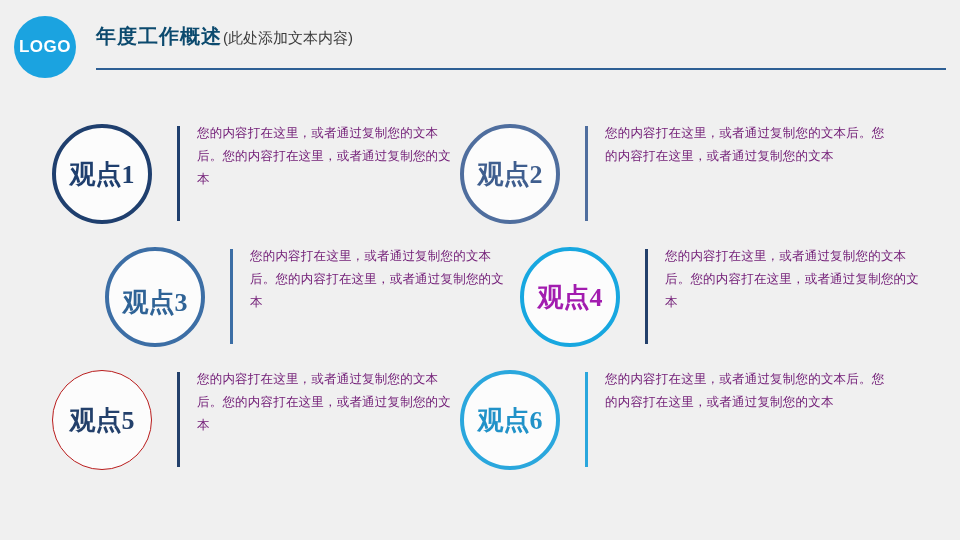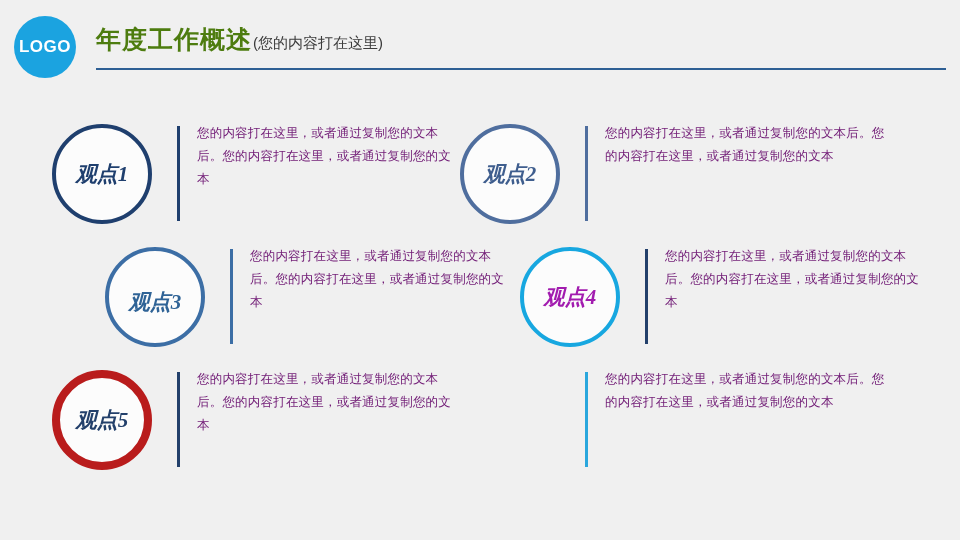--- a/index.html
+++ b/index.html
@@ -46,23 +46,23 @@
     justify-content: center;
   }
   .title-wrap {
     position: absolute;
     left: 96px;
     top: 23px;
     display: flex;
     align-items: baseline;
   }
   .title-main {
-    font-size: 25px;
+    font-size: 20px;
     font-weight: bold;
-    color: #4d7c0f;
+    color: #0c4a6e;
     letter-spacing: 1px;
   }
   .title-sub {
     font-size: 15px;
     color: #3b3b3b;
     margin-left: 1px;
   }
   .header-rule {
     position: absolute;
     left: 96px;
@@ -107,34 +107,33 @@
     height: 100px;
     border-radius: 50%;
     background: #fcfcfc;
     display: flex;
     align-items: center;
     justify-content: center;
     box-sizing: border-box;
   }
   .circle span {
     font-family: "Liberation Serif", serif;
-    font-style: italic;
-    font-size: 21px;
+    font-size: 26px;
     font-weight: bold;
     text-align: center;
   }
   .c-navy   { border: 4px solid #1f3f6e; }
   .c-navy span { color: #1f3f6e; }
   .c-slate  { border: 4px solid #4f6e9e; }
   .c-slate span { color: #3f5e8e; }
   .c-steel  { border: 4px solid #3c6ea5; }
   .c-steel span { color: #2f6396; margin-top: 10px; }
   .c-cyan   { border: 4px solid #17a7e0; }
   .c-cyan span { color: #a21caf; }
-  .c-darkblue { border: 8px solid #b91c1c; }
+  .c-darkblue { border: 1px solid #b91c1c; }
   .c-darkblue span { color: #23406b; }
   .c-sky    { border: 4px solid #2aa7dd; }
   .c-sky span { color: #2192c8; }
 
   .bar {
     position: absolute;
     left: 125px;
     top: 6px;
     width: 3px;
     height: 95px;
@@ -159,21 +158,21 @@
 </style>
 </head>
 <body>
 
 <div class="slide">
 
   <div class="header">
     <div class="logo-circle">LOGO</div>
     <div class="title-wrap">
       <span class="title-main">年度工作概述</span>
-      <span class="title-sub">(您的内容打在这里)</span>
+      <span class="title-sub">(此处添加文本内容)</span>
     </div>
     <div class="header-rule"></div>
   </div>
 
   <div class="content">
 
     <div class="row row-1">
       <div class="item left">
         <div class="circle c-navy">
           <span>观点1</span>
@@ -212,19 +211,22 @@
     <div class="row row-3">
       <div class="item left">
         <div class="circle c-darkblue">
           <span>观点5</span>
         </div>
         <div class="bar b-dark"></div>
         <div class="text">您的内容打在这里，或者通过复制您的文本后。您的内容打在这里，或者通过复制您的文本</div>
       </div>
 
       <div class="item right">
+        <div class="circle c-sky">
+          <span>观点6</span>
+        </div>
         <div class="bar b-sky"></div>
         <div class="text wide">您的内容打在这里，或者通过复制您的文本后。您的内容打在这里，或者通过复制您的文本</div>
       </div>
     </div>
 
   </div>
 </div>
 
 </body></html>

